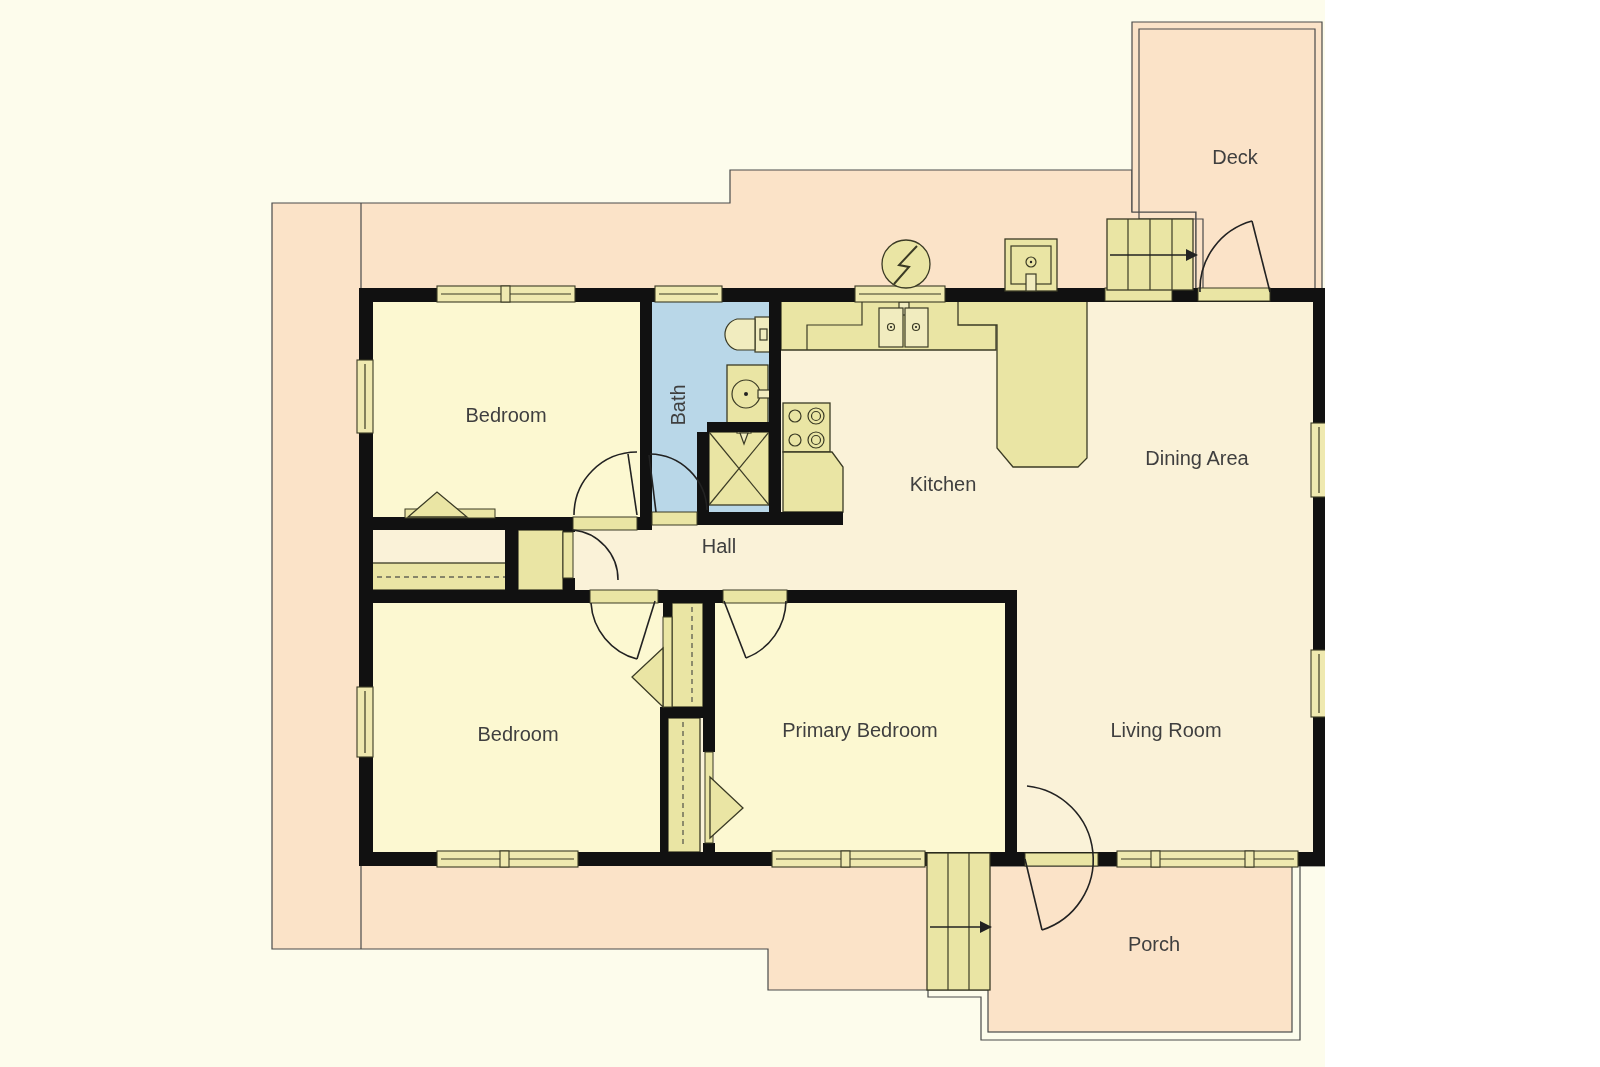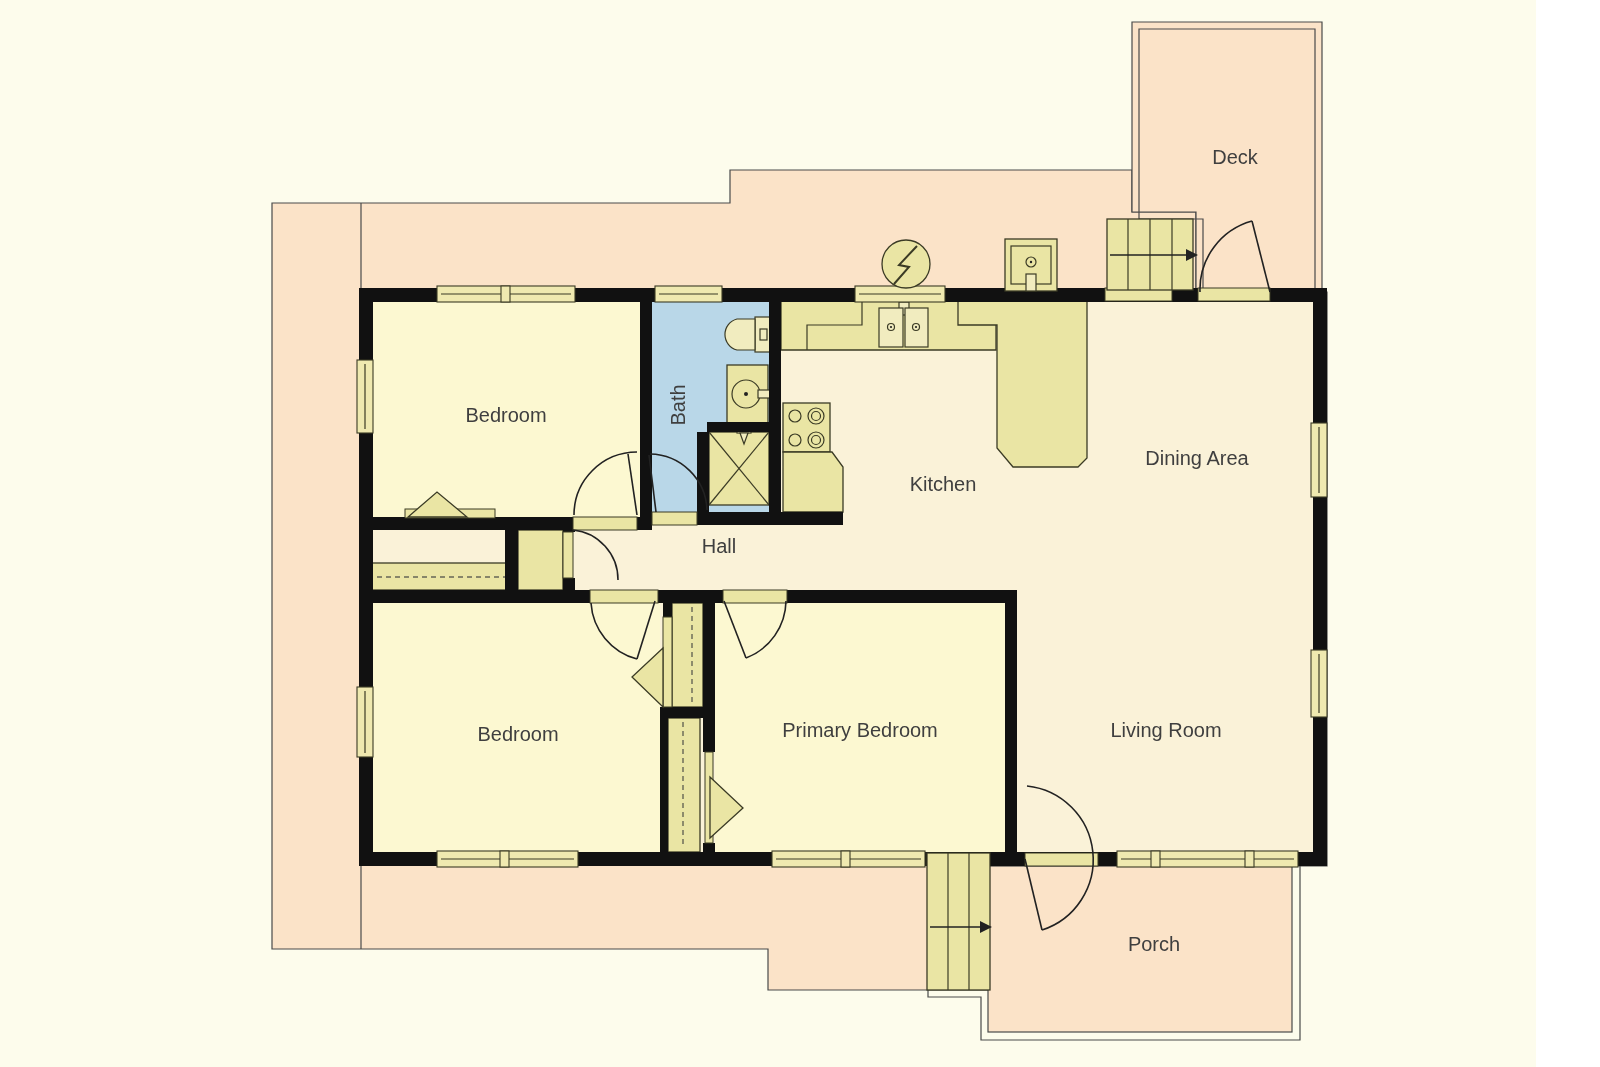--- a/index.html
+++ b/index.html
@@ -1,17 +1,17 @@
 <!DOCTYPE html>
 <html style="--background: #fdfcec; --outdoor_peach: #fbe3c8; --wall_black: #111111; --floor_common: #faf2d8; --floor_room: #fcf8d1; --bath_blue: #b9d7e8; --fixture_yellow: #eae5a4; --fixture_light: #f1ecbf; --window_yellow: #efe9b0; --outline_gray: #4a4a4a; --fixture_stroke: #3b3b25; --arc_line: #222222; --dash_line: #666655; --text: #3f3f3f;"><head>
 <meta charset="utf-8">
 <style>
   html,body { margin:0; padding:0; }
   body { font-family: "Liberation Sans", sans-serif; }
-  .stage { position:relative; width:1536px; height:1067px; background: var(--background,#fdfcec); overflow:hidden; }
+  .stage { position:relative; width:1325px; height:1067px; background: var(--background,#fdfcec); overflow:hidden; }
   svg { display:block; }
   .peach { fill: var(--outdoor_peach,#fbe3c8); stroke: var(--outline_gray,#4a4a4a); stroke-width:1.2; }
   .thin  { fill:none; stroke: var(--outline_gray,#4a4a4a); stroke-width:1.2; }
   .floor { fill: var(--floor_common,#faf2d8); }
   .room  { fill: var(--floor_room,#fcf8d1); }
   .bathf { fill: var(--bath_blue,#b9d7e8); }
   .wall  { fill: var(--wall_black,#111111); }
   .fx    { fill: var(--fixture_yellow,#eae5a4); stroke: var(--fixture_stroke,#3b3b25); stroke-width:1.3; }
   .fxl   { fill: var(--fixture_light,#f1ecbf); stroke: var(--fixture_stroke,#3b3b25); stroke-width:1.2; }
   .fxs   { fill:none; stroke: var(--fixture_stroke,#3b3b25); stroke-width:1.2; }

